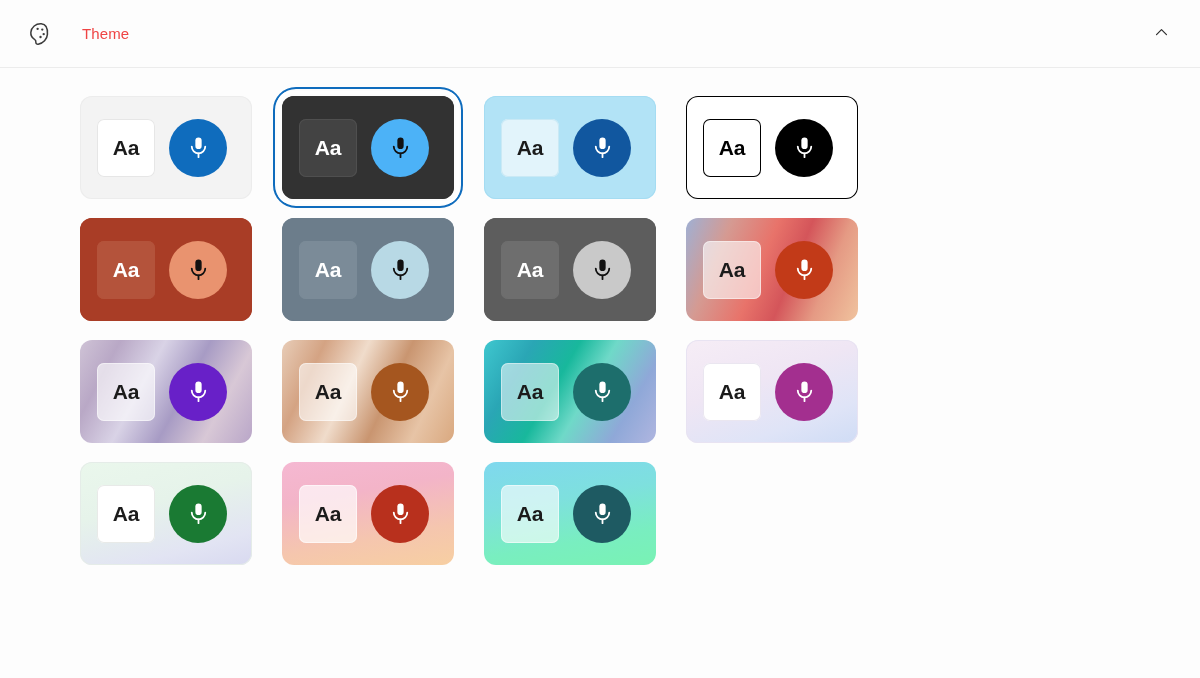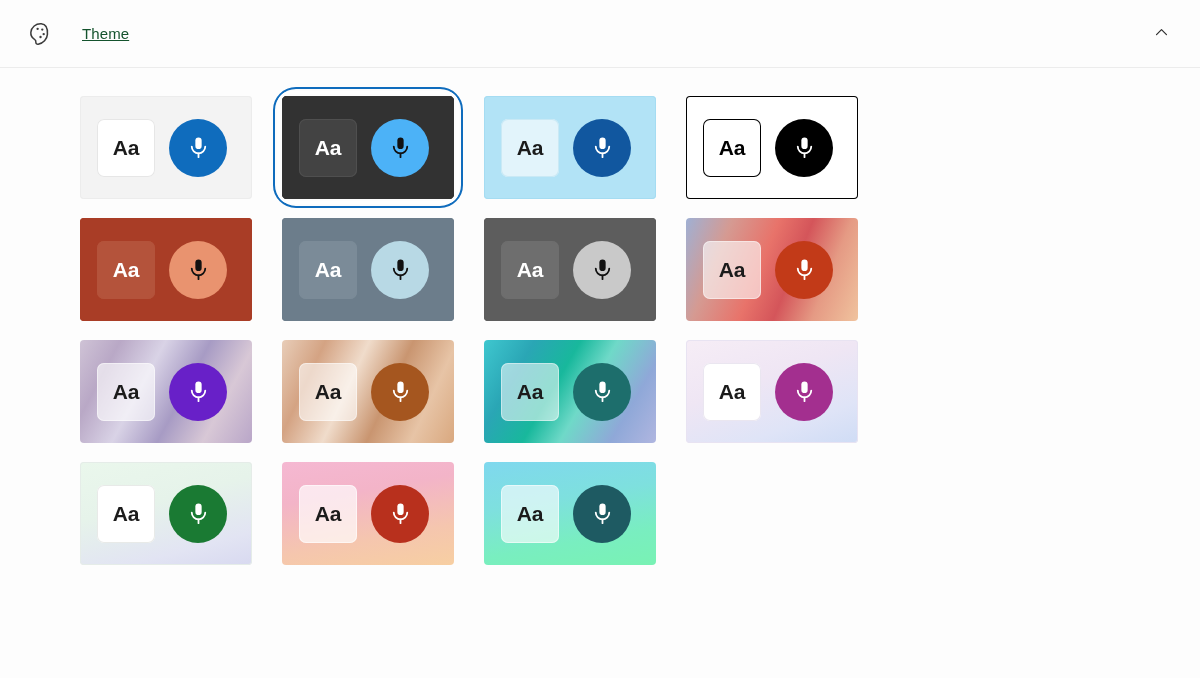--- a/index.html
+++ b/index.html
@@ -31,23 +31,22 @@
     height: 34px;
     margin-left: 10px;
     margin-right: 24px;
     flex: 0 0 auto;
     display: flex;
     align-items: center;
     justify-content: center;
   }
   .header-title {
     font-size: 15px;
-    color: #14532d;
+    color: #ef4444;
     letter-spacing: .1px;
-    text-decoration: underline;
   }
   .header-spacer { flex: 1 1 auto; }
   .collapse-btn {
     width: 34px;
     height: 34px;
     display: flex;
     align-items: center;
     justify-content: center;
     border-radius: 5px;
     cursor: pointer;
@@ -71,21 +70,21 @@
     width: 172px;
     height: 103px;
     position: relative;
   }
 
   .theme-card {
     position: absolute;
     left: 0; top: 0;
     width: 172px;
     height: 103px;
-    border-radius: 4px;
+    border-radius: 12px;
     display: flex;
     align-items: center;
     gap: 14px;
     padding-left: 17px;
     cursor: pointer;
     overflow: hidden;
     background-size: cover;
     background-position: center;
   }
 

